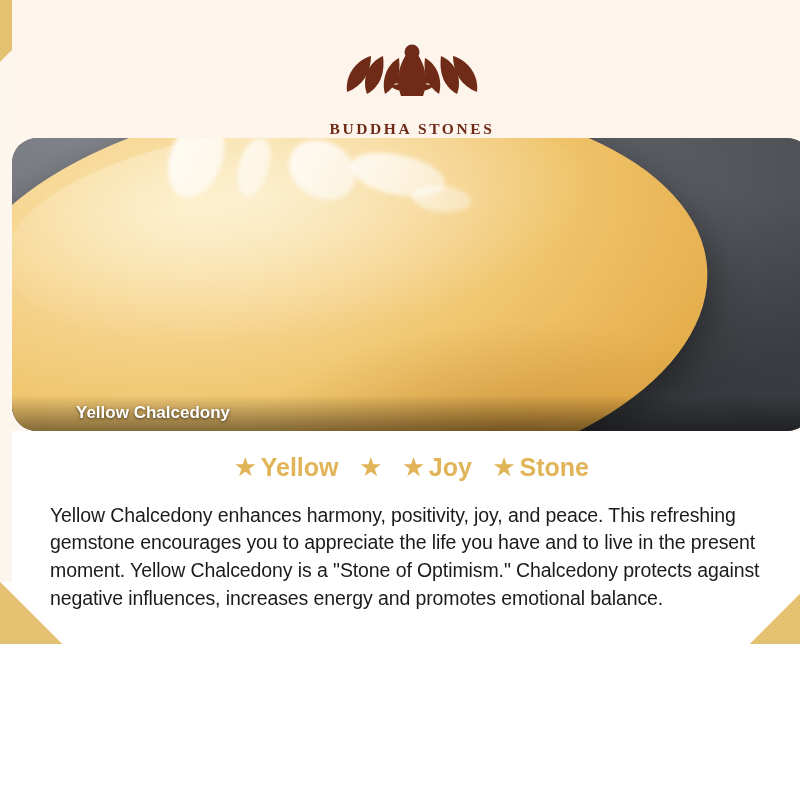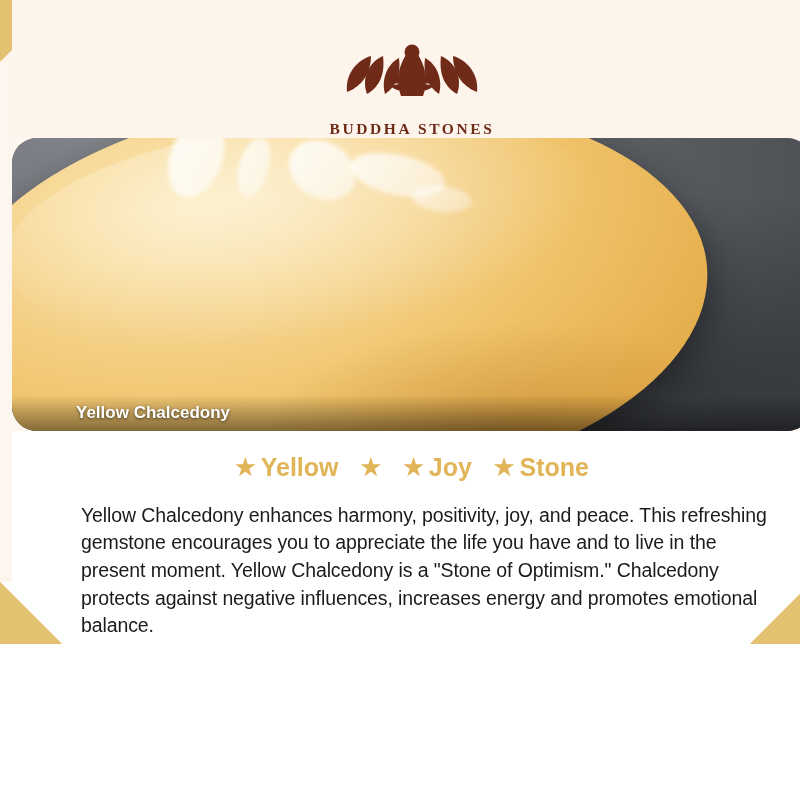--- a/index.html
+++ b/index.html
@@ -216,21 +216,20 @@
     color: #e0b457;
     font-size: 23px;
     line-height: 1;
   }
   .body-text {
     font-size: 19.5px;
     line-height: 1.42;
     color: #1b1b1b;
     text-align: left;
     letter-spacing: -0.1px;
-    margin-left: 31px;
   }
 
   .footer-space {
     position: absolute;
     left: 0; bottom: 0;
     width: 100%;
     height: 62px;
     background: #ffffff;
     z-index: 3;
   }

